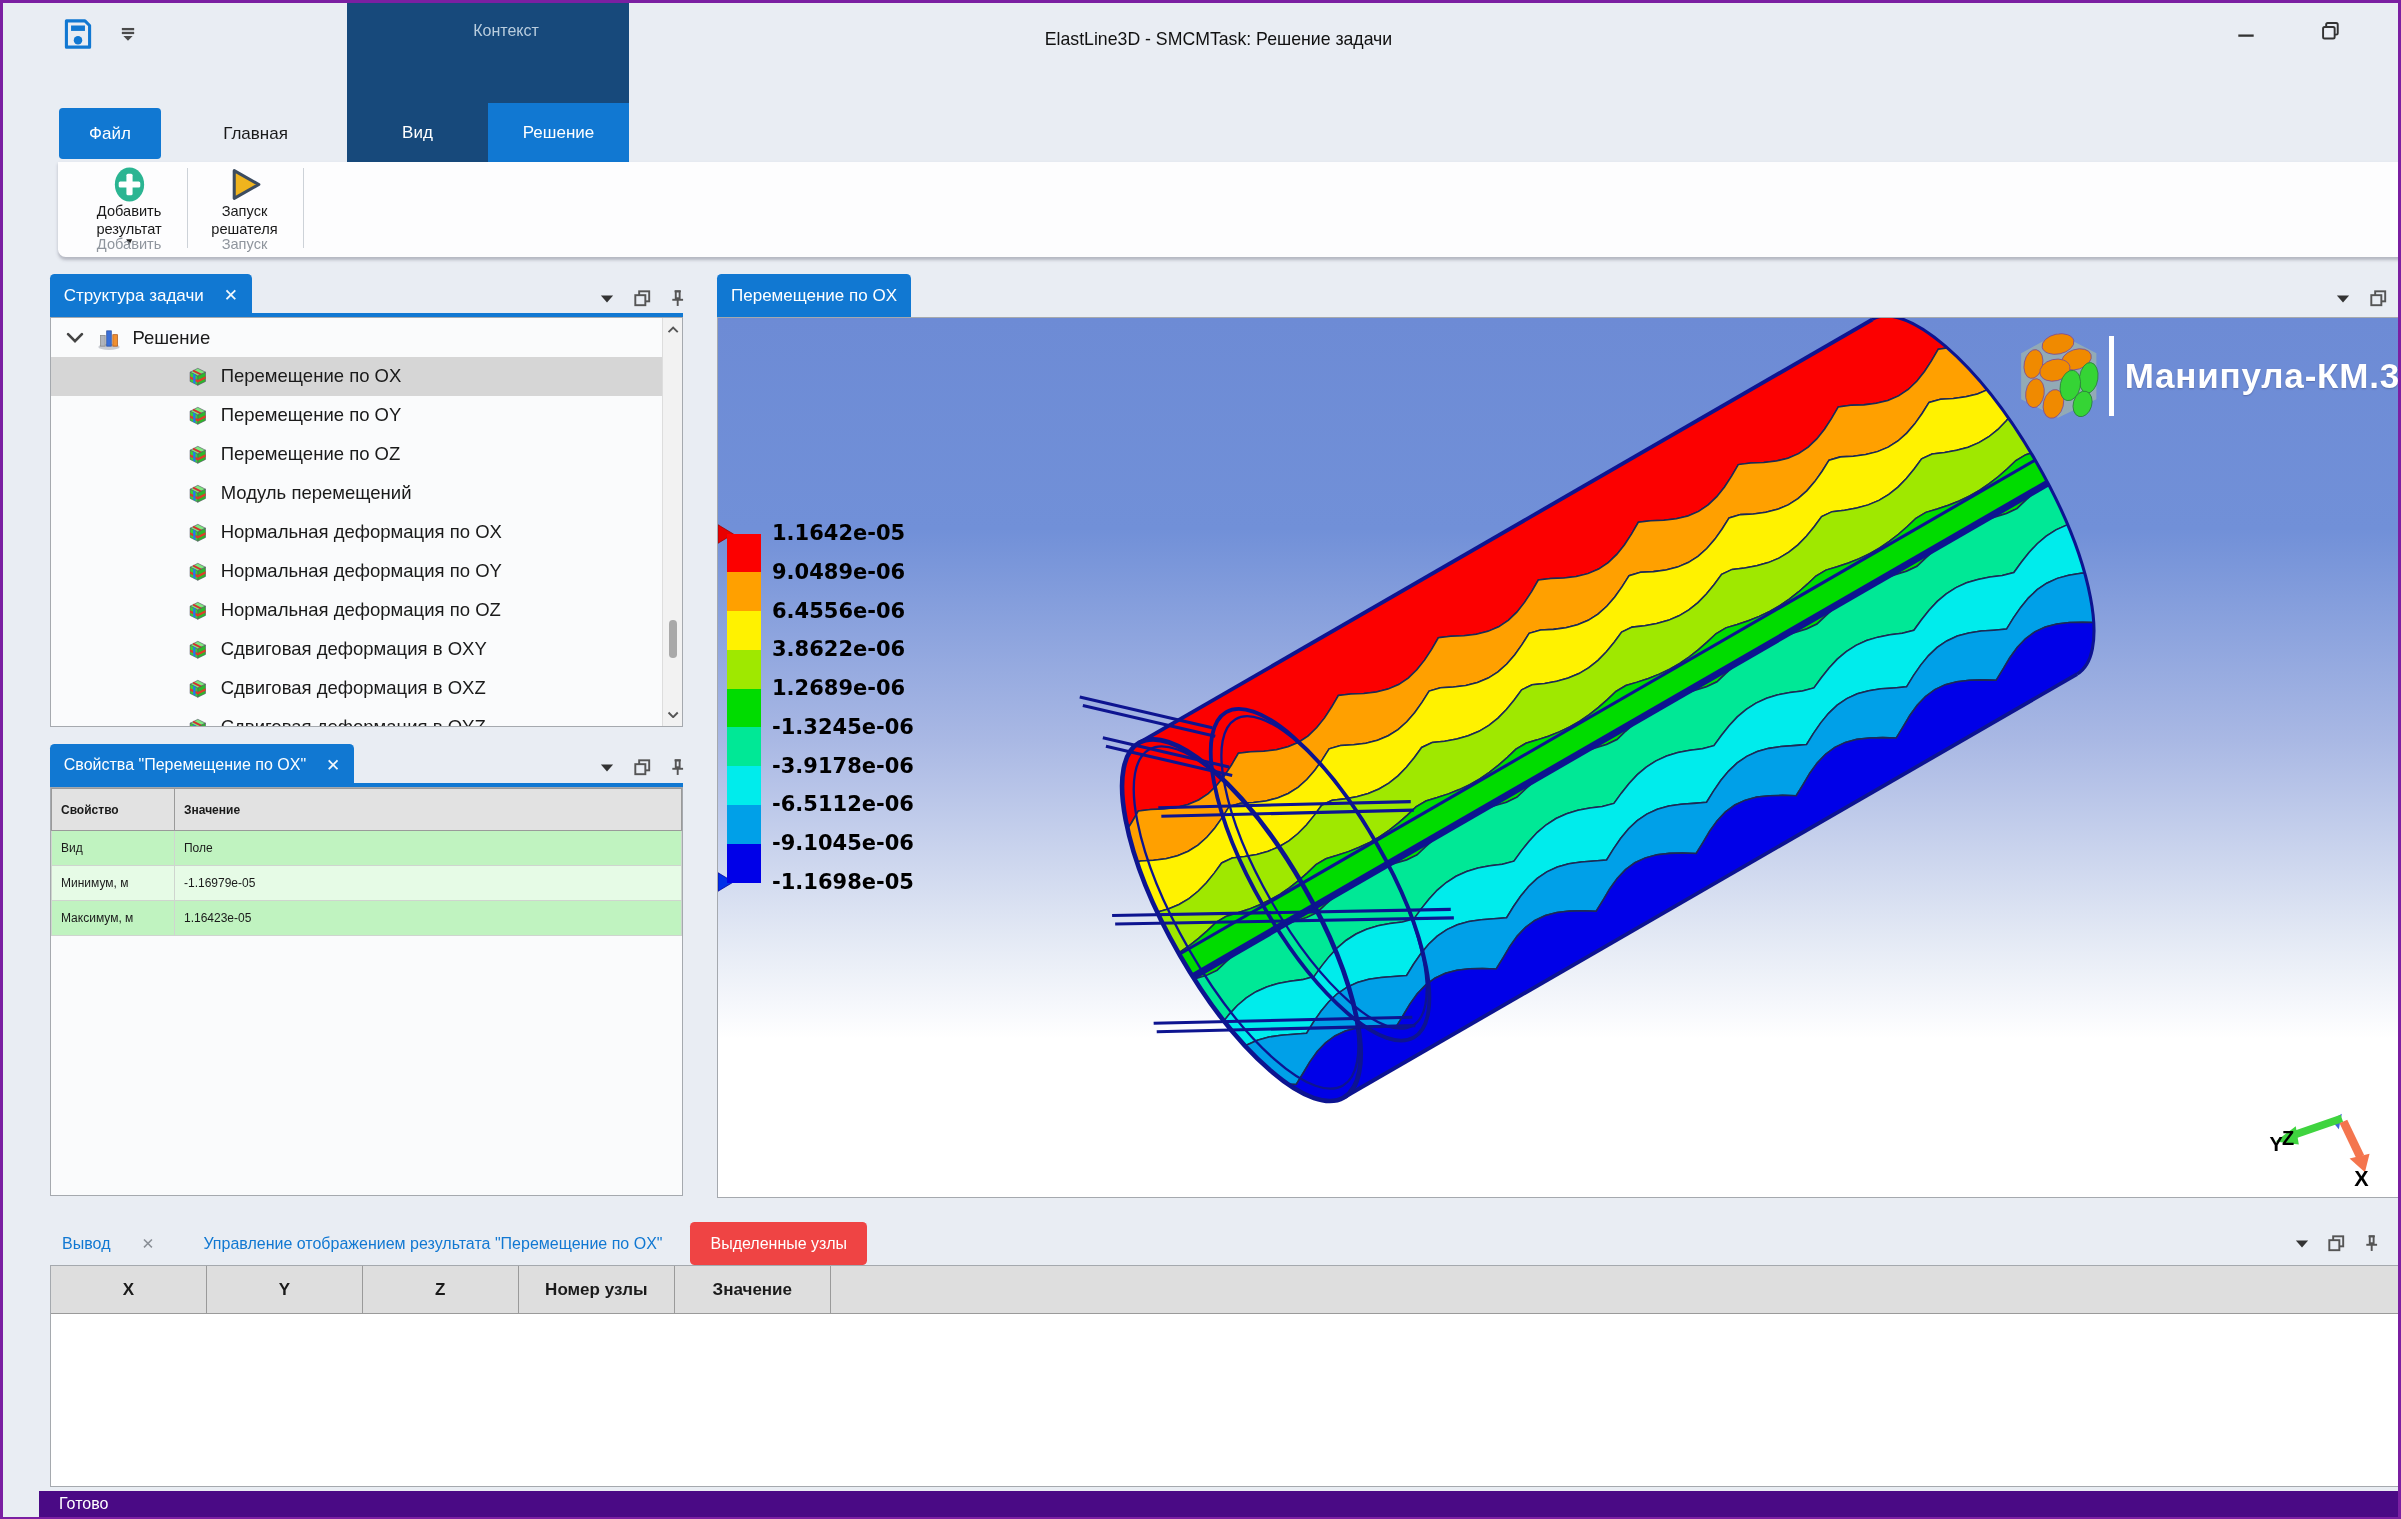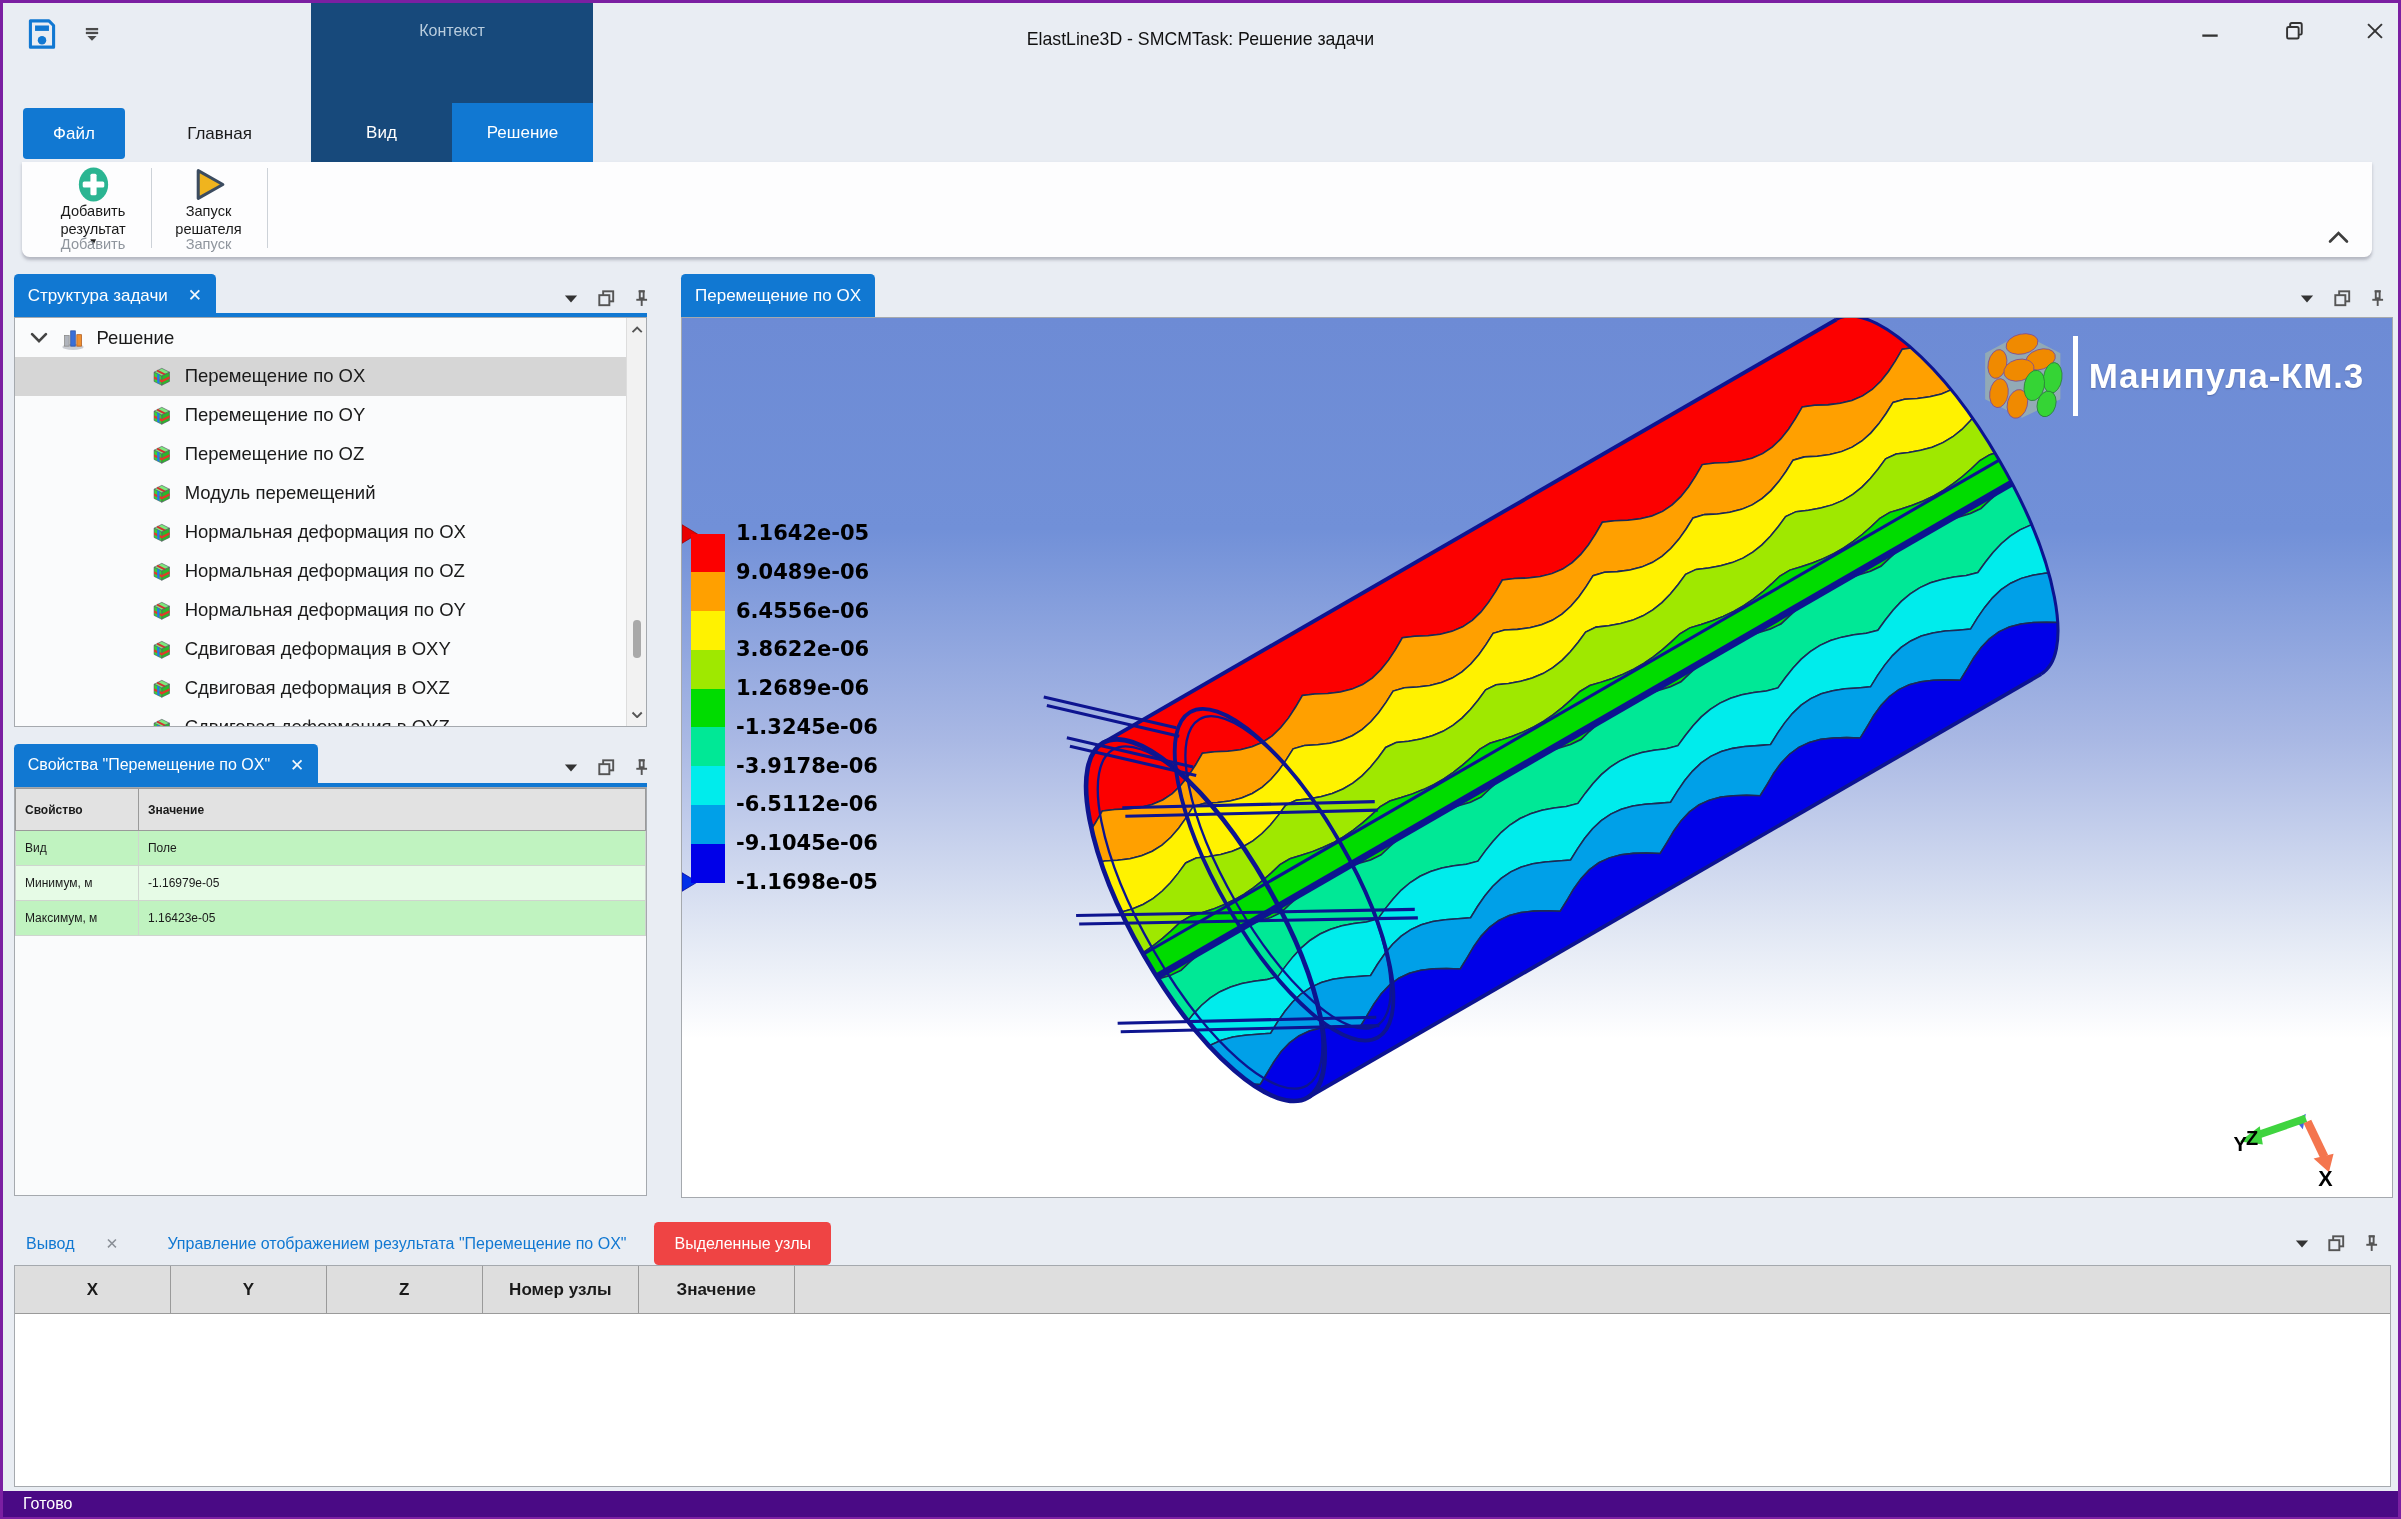--- a/index.html
+++ b/index.html
@@ -2,21 +2,21 @@
 <html style="font-size:12.3px"><head>
 <meta charset="utf-8">
 <style>
   html,body{margin:0;padding:0;background:#cfd4dc;}
   *{box-sizing:border-box;}
   .window{
     position:relative;width:2401px;height:1520px;
     background:#e9edf3;border:3.1px solid #7b1fa2;overflow:hidden;
     font-family:"Liberation Sans",sans-serif;color:#1a1a1a;
   }
-  .abs{position:absolute;}
+  .abs{position:absolute;margin-left:36px;}
 
   
   .titlebar{left:0;top:0;right:0;height:130;background:#eceff5;}
   .app-title{left:0;right:0;top:26px;text-align:center;font-size:17.7px;color:#111;}
   .winbtn{width:43px;height:34px;top:10.8px;display:flex;align-items:center;justify-content:center;color:#333;cursor:default;}
   
   .ctx-block{left:308px;top:0;width:282px;height:100px;background:#17497b;}
   .ctx-label{left:0;right:0;top:18.5px;text-align:center;color:#b9cdde;font-size:16px;}
   .tab{top:103px;height:55px;display:flex;align-items:center;justify-content:center;font-size:17px;}
   .tab-file{left:20px;width:102px;background:#1178d2;color:#fff;border-radius:3.8px;top:105px;height:51px;}
@@ -258,32 +258,32 @@
         </div>
         <div class="tree-row">
           <svg width="21.6" height="21.6" viewBox="0 0 28 28">
  <polygon points="4,8 14,3 24,8 14,13" fill="#7de87d" stroke="#556" stroke-width="0.8"></polygon>
  <line x1="8" y1="6" x2="19" y2="11.5" stroke="#d43030" stroke-width="2.4"></line>
  <polygon points="4,8 14,13 14,25 4,20" fill="#35d435" stroke="#556" stroke-width="0.8"></polygon>
  <polygon points="24,8 14,13 14,25 24,20" fill="#2bb82b" stroke="#556" stroke-width="0.8"></polygon>
  <polygon points="4,13.2 14,18.2 24,13.2 24,16.4 14,21.4 4,16.4" fill="#e03a2a"></polygon>
  <polygon points="8,9.6 11,11.2 11,23.4 8,21.8" fill="#2277ee"></polygon>
           </svg>
+          <span>Нормальная деформация по OY</span>
+        </div>
+        <div class="tree-row">
+          <svg width="21.6" height="21.6" viewBox="0 0 28 28">
+ <polygon points="4,8 14,3 24,8 14,13" fill="#7de87d" stroke="#556" stroke-width="0.8"></polygon>
+ <line x1="8" y1="6" x2="19" y2="11.5" stroke="#d43030" stroke-width="2.4"></line>
+ <polygon points="4,8 14,13 14,25 4,20" fill="#35d435" stroke="#556" stroke-width="0.8"></polygon>
+ <polygon points="24,8 14,13 14,25 24,20" fill="#2bb82b" stroke="#556" stroke-width="0.8"></polygon>
+ <polygon points="4,13.2 14,18.2 24,13.2 24,16.4 14,21.4 4,16.4" fill="#e03a2a"></polygon>
+ <polygon points="8,9.6 11,11.2 11,23.4 8,21.8" fill="#2277ee"></polygon>
+          </svg>
           <span>Нормальная деформация по OZ</span>
-        </div>
-        <div class="tree-row">
-          <svg width="21.6" height="21.6" viewBox="0 0 28 28">
- <polygon points="4,8 14,3 24,8 14,13" fill="#7de87d" stroke="#556" stroke-width="0.8"></polygon>
- <line x1="8" y1="6" x2="19" y2="11.5" stroke="#d43030" stroke-width="2.4"></line>
- <polygon points="4,8 14,13 14,25 4,20" fill="#35d435" stroke="#556" stroke-width="0.8"></polygon>
- <polygon points="24,8 14,13 14,25 24,20" fill="#2bb82b" stroke="#556" stroke-width="0.8"></polygon>
- <polygon points="4,13.2 14,18.2 24,13.2 24,16.4 14,21.4 4,16.4" fill="#e03a2a"></polygon>
- <polygon points="8,9.6 11,11.2 11,23.4 8,21.8" fill="#2277ee"></polygon>
-          </svg>
-          <span>Нормальная деформация по OY</span>
         </div>
         <div class="tree-row">
           <svg width="21.6" height="21.6" viewBox="0 0 28 28">
  <polygon points="4,8 14,3 24,8 14,13" fill="#7de87d" stroke="#556" stroke-width="0.8"></polygon>
  <line x1="8" y1="6" x2="19" y2="11.5" stroke="#d43030" stroke-width="2.4"></line>
  <polygon points="4,8 14,13 14,25 4,20" fill="#35d435" stroke="#556" stroke-width="0.8"></polygon>
  <polygon points="24,8 14,13 14,25 24,20" fill="#2bb82b" stroke="#556" stroke-width="0.8"></polygon>
  <polygon points="4,13.2 14,18.2 24,13.2 24,16.4 14,21.4 4,16.4" fill="#e03a2a"></polygon>
  <polygon points="8,9.6 11,11.2 11,23.4 8,21.8" fill="#2277ee"></polygon>
           </svg>

